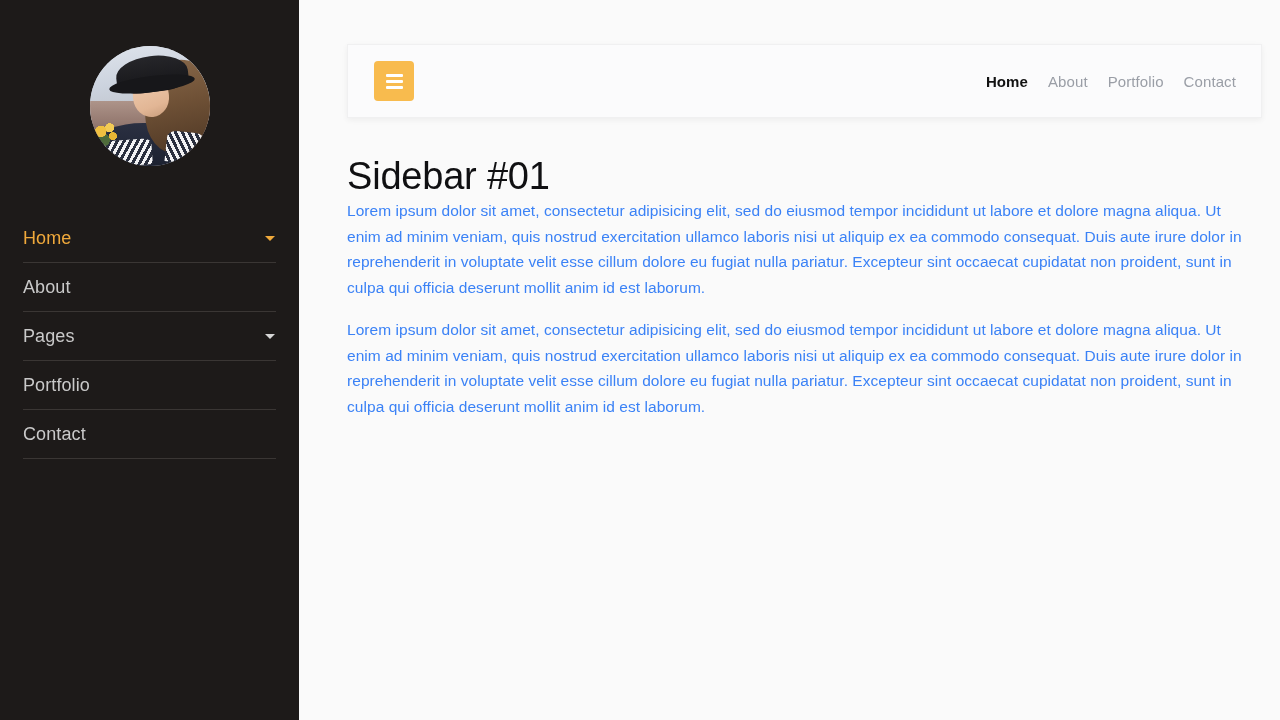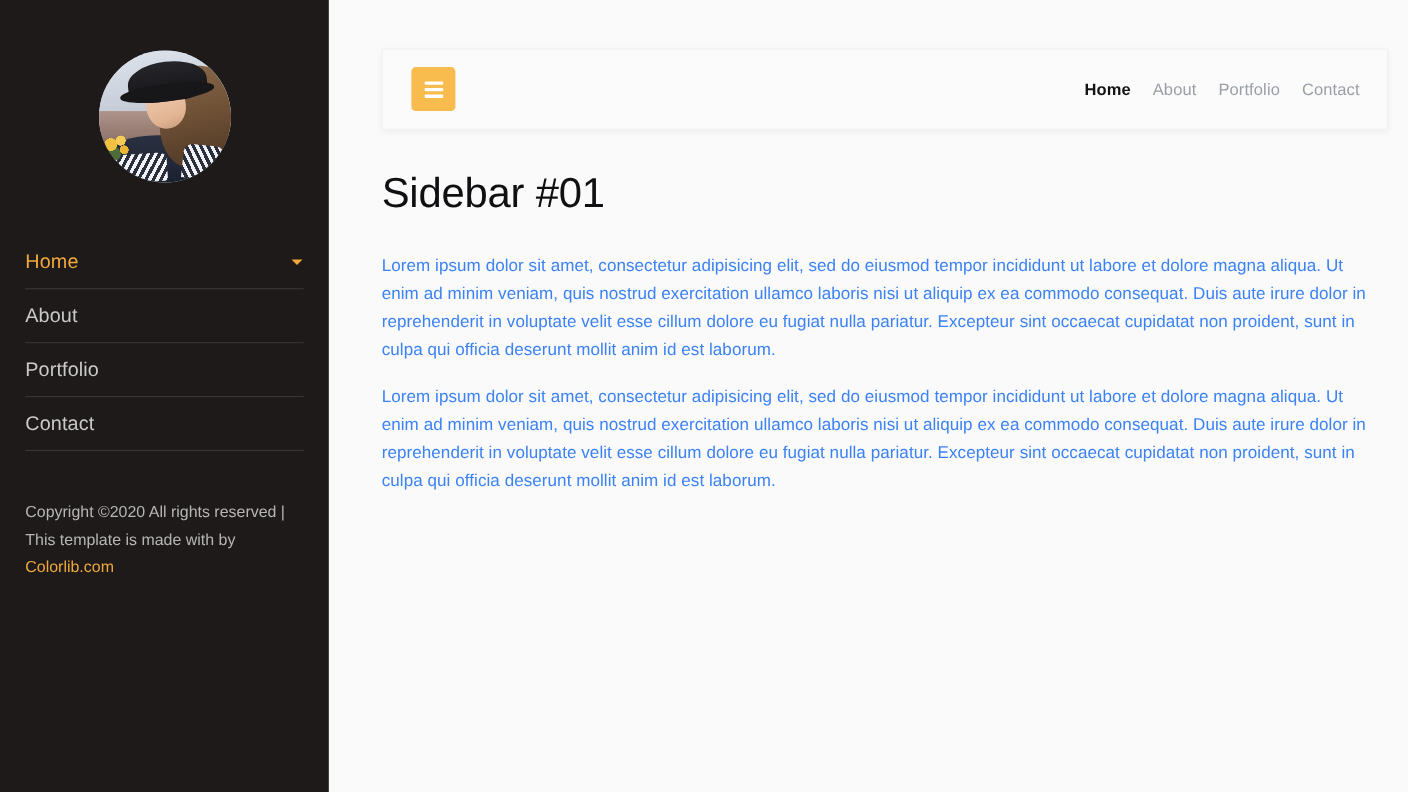--- a/index.html
+++ b/index.html
@@ -241,21 +241,20 @@
     left: 48px;
     top: 155px;
     width: 900px;
   }
 
   .page-title {
     font-size: 38px;
     font-weight: 400;
     color: #101012;
     letter-spacing: -0.2px;
-    margin-bottom: 31px;
   }
 
   .body-text {
     font-size: 15.5px;
     line-height: 25.5px;
     color: #3b82f6;
     letter-spacing: .05px;
     margin-bottom: 17px;
   }
 </style>
@@ -285,36 +284,35 @@
 
       <div class="nav-item active">
         <span class="nav-label">Home</span>
         <span class="caret"></span>
       </div>
 
       <div class="nav-item">
         <span class="nav-label">About</span>
       </div>
 
+      <div class="nav-item">
+        <span class="nav-label">Pages</span>
+        <span class="caret"></span>
+      </div>
 
       <div class="nav-item">
         <span class="nav-label">Portfolio</span>
       </div>
 
       <div class="nav-item">
         <span class="nav-label">Contact</span>
       </div>
 
     </nav>
 
-    <div class="copyright">
-      <span>Copyright ©2020 All rights reserved |</span>
-      <span>This template is made with by</span>
-      <a href="#">Colorlib.com</a>
-    </div>
 
   </aside>
 
   <main class="main">
 
     <div class="header-card">
 
       <button class="burger">
         <span></span>
         <span></span>

